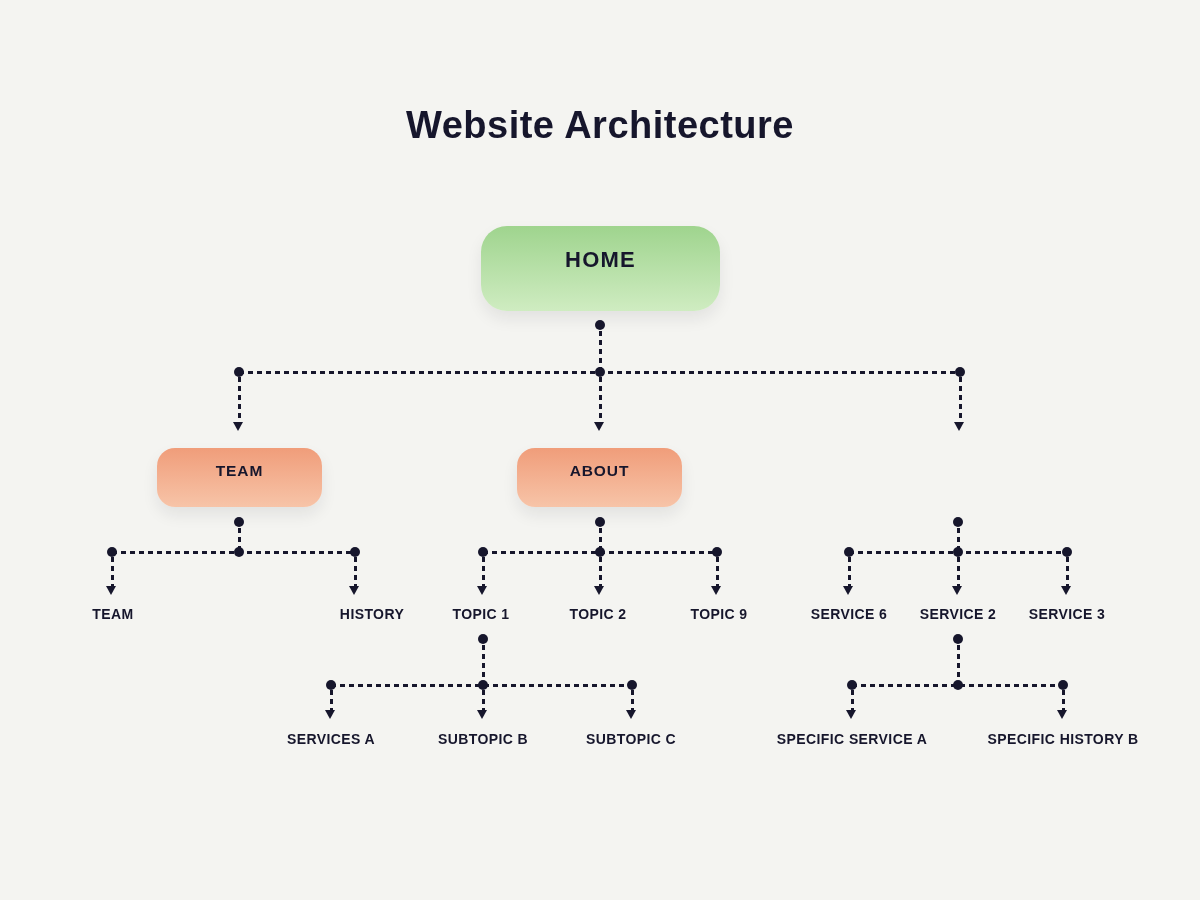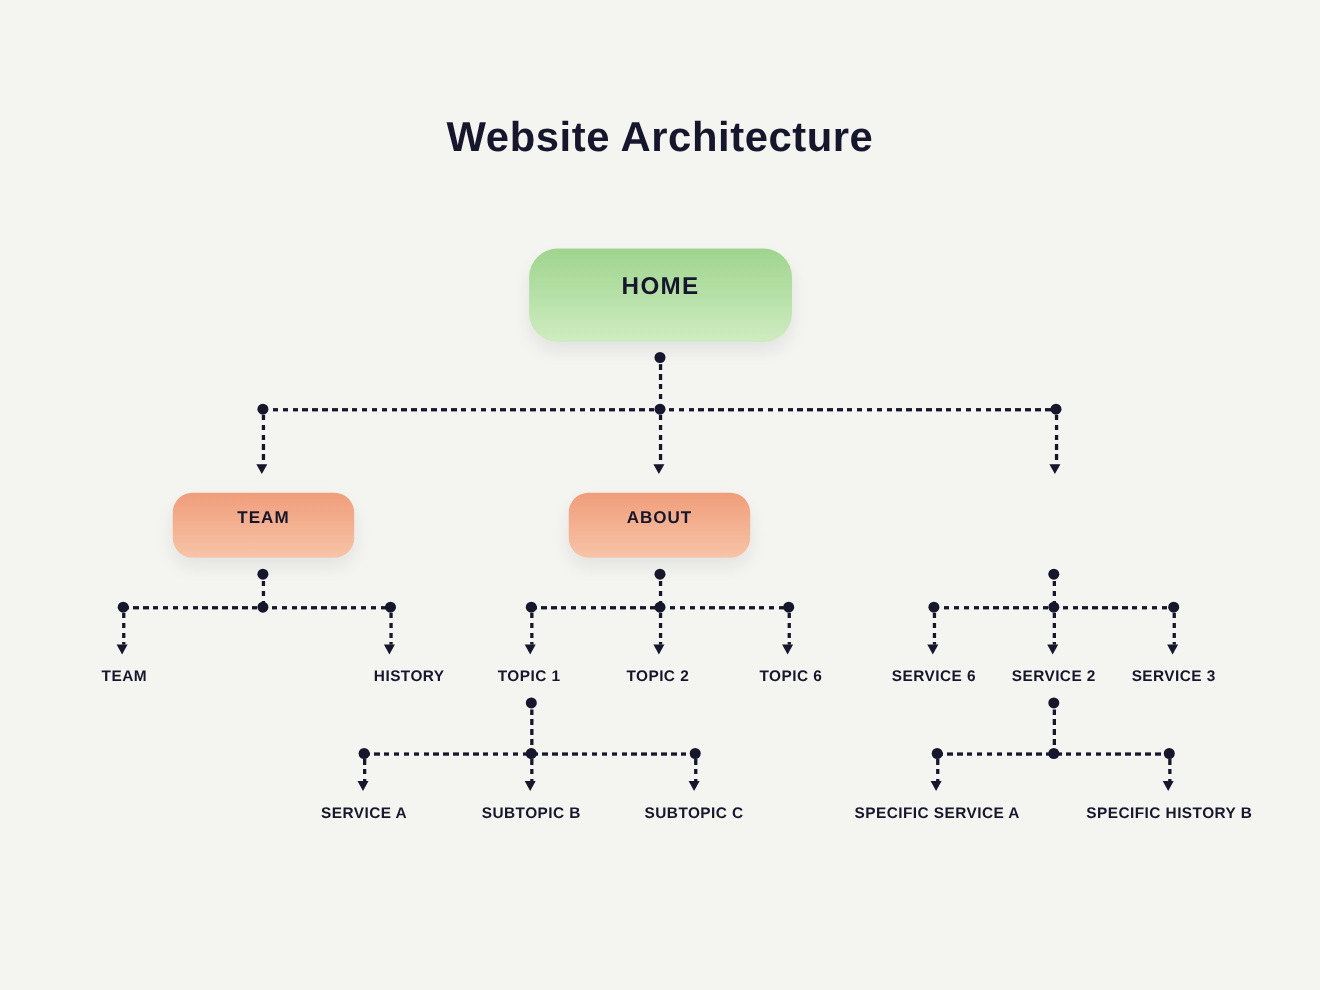--- a/index.html
+++ b/index.html
@@ -123,21 +123,21 @@
     <div class="dot" style="left:712px;top:547px;"></div>
     <div class="vline" style="left:482px;top:557px;height:29px;"></div>
     <div class="vline" style="left:599px;top:557px;height:29px;"></div>
     <div class="vline" style="left:716px;top:557px;height:29px;"></div>
     <div class="arrow" style="left:477px;top:586px;"></div>
     <div class="arrow" style="left:594px;top:586px;"></div>
     <div class="arrow" style="left:711px;top:586px;"></div>
   </div>
   <div class="leaf-label" style="left:481px;top:606px;">TOPIC 1</div>
   <div class="leaf-label" style="left:598px;top:606px;">TOPIC 2</div>
-  <div class="leaf-label" style="left:719px;top:606px;">TOPIC 6</div>
+  <div class="leaf-label" style="left:719px;top:606px;">TOPIC 9</div>
 
   <div>
     <div class="dot" style="left:953px;top:517px;"></div>
     <div class="vline" style="left:957px;top:528px;height:21px;"></div>
     <div class="hline" style="left:849px;top:551px;width:218px;"></div>
     <div class="dot" style="left:844px;top:547px;"></div>
     <div class="dot" style="left:953px;top:547px;"></div>
     <div class="dot" style="left:1062px;top:547px;"></div>
     <div class="vline" style="left:848px;top:557px;height:29px;"></div>
     <div class="vline" style="left:957px;top:557px;height:29px;"></div>
@@ -157,21 +157,21 @@
     <div class="dot" style="left:326px;top:680px;"></div>
     <div class="dot" style="left:478px;top:680px;"></div>
     <div class="dot" style="left:627px;top:680px;"></div>
     <div class="vline" style="left:330px;top:690px;height:20px;"></div>
     <div class="vline" style="left:482px;top:690px;height:20px;"></div>
     <div class="vline" style="left:631px;top:690px;height:20px;"></div>
     <div class="arrow" style="left:325px;top:710px;"></div>
     <div class="arrow" style="left:477px;top:710px;"></div>
     <div class="arrow" style="left:626px;top:710px;"></div>
   </div>
-  <div class="leaf-label" style="left:331px;top:731px;">SERVICE A</div>
+  <div class="leaf-label" style="left:331px;top:731px;">SERVICES A</div>
   <div class="leaf-label" style="left:483px;top:731px;">SUBTOPIC B</div>
   <div class="leaf-label" style="left:631px;top:731px;">SUBTOPIC C</div>
 
   <div>
     <div class="dot" style="left:953px;top:634px;"></div>
     <div class="vline" style="left:957px;top:645px;height:37px;"></div>
     <div class="hline" style="left:852px;top:684px;width:211px;"></div>
     <div class="dot" style="left:847px;top:680px;"></div>
     <div class="dot" style="left:953px;top:680px;"></div>
     <div class="dot" style="left:1058px;top:680px;"></div>

